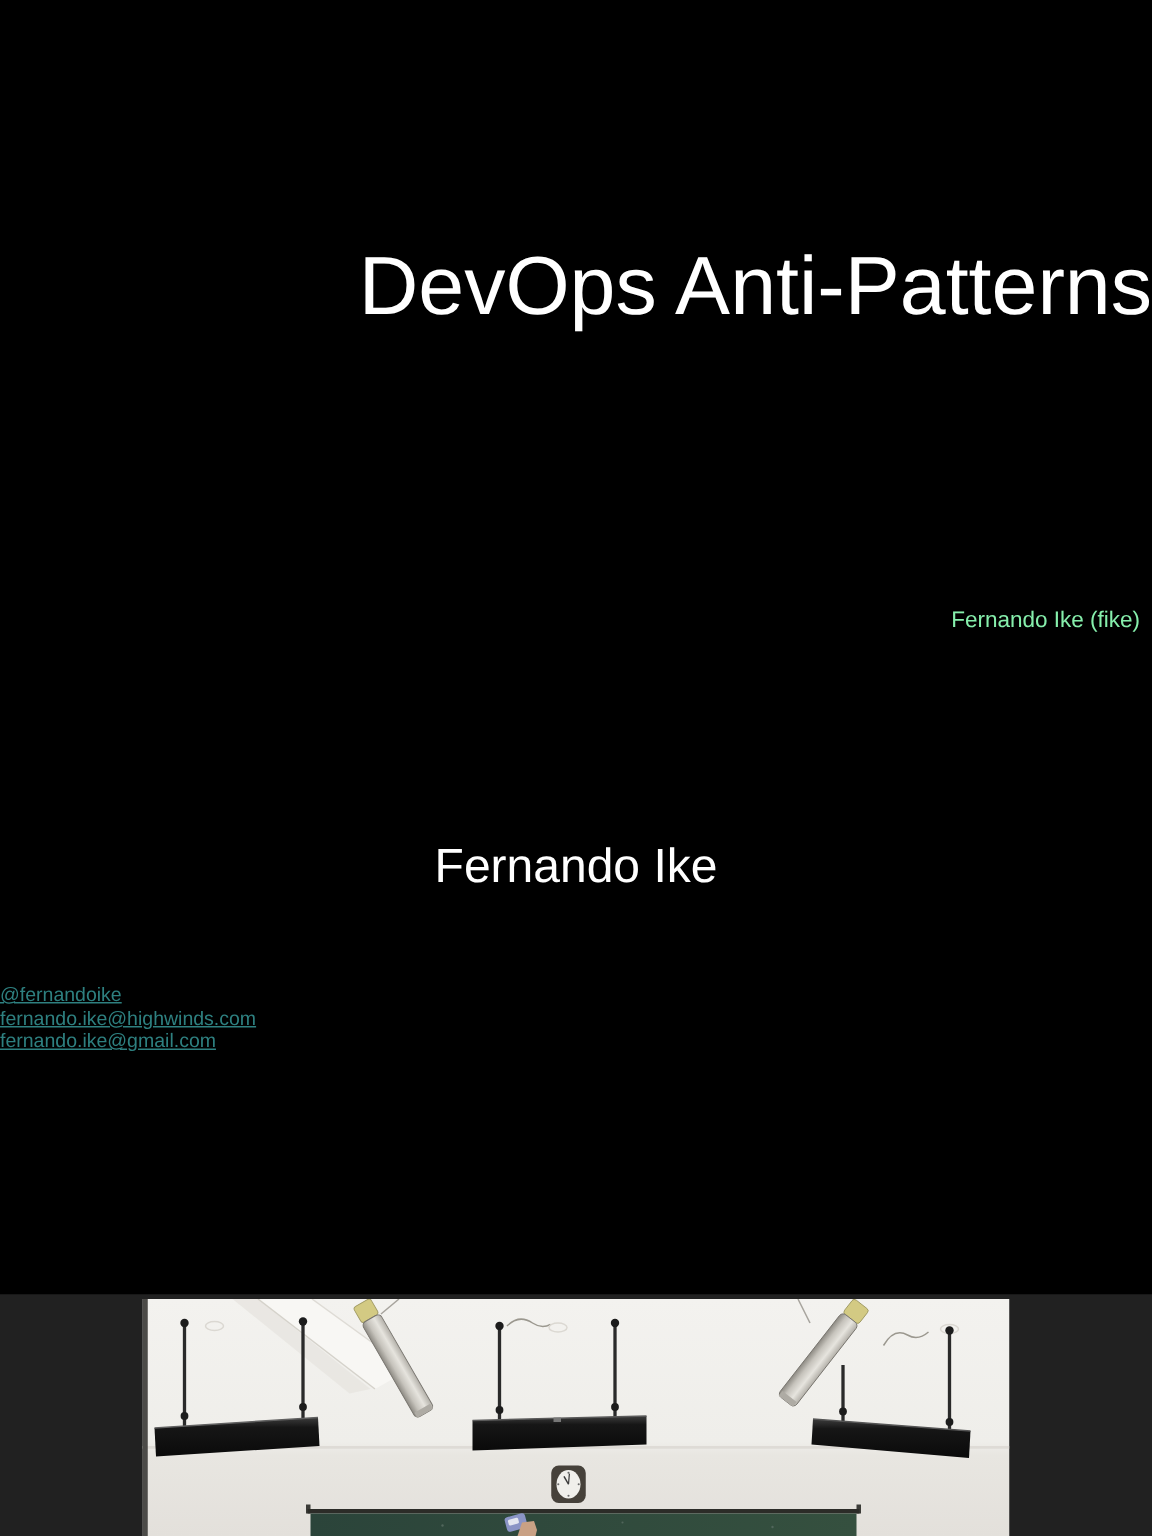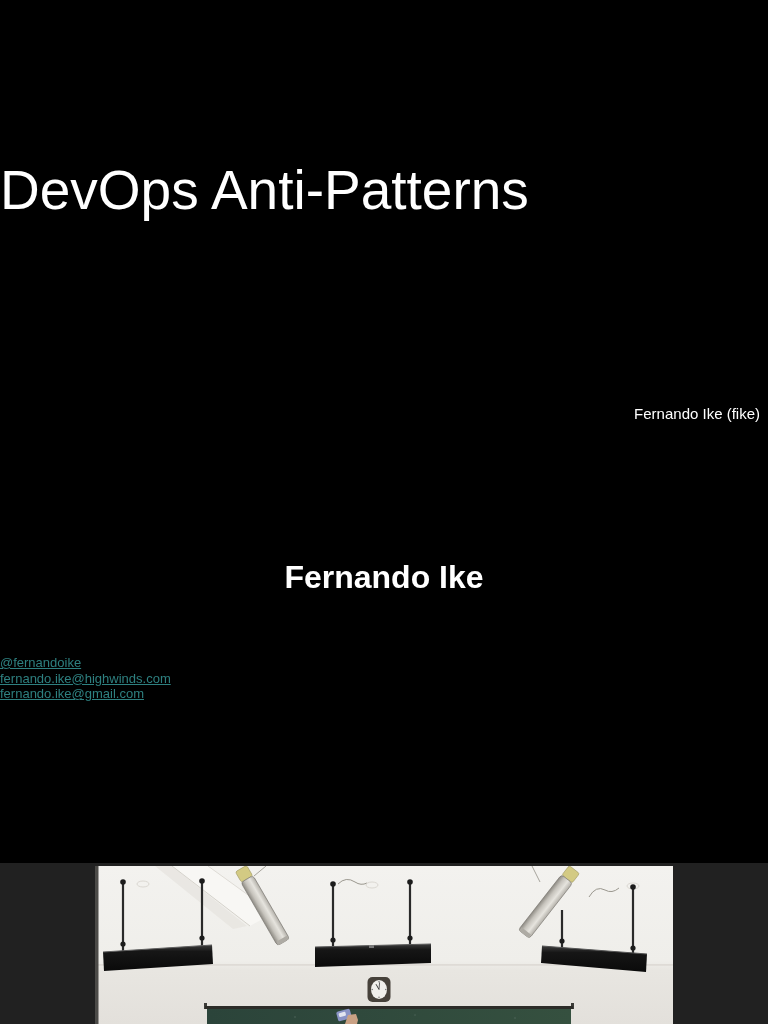--- a/index.html
+++ b/index.html
@@ -12,37 +12,37 @@
   }
 
   
   .slide1 {
     position: absolute; left: 0; top: 0;
     width: 768px; height: 863px;
     background: #000000;
   }
   .slide-title {
     position: absolute; top: 160px; left: 0;
-    width: 100%; text-align: left;
+    width: 100%; text-align: right;
     color: #ffffff;
     font-size: 55px; line-height: 60px;
     font-weight: 400;
     white-space: nowrap;
   }
   .presenter-credit {
     position: absolute; top: 405px; right: 8px;
-    color: #ffffff;
+    color: #86efac;
     font-size: 15px; line-height: 18px;
   }
   .presenter-name {
     position: absolute; top: 559px; left: 0;
     width: 100%; text-align: center;
     color: #ffffff;
     font-size: 32px; line-height: 36px;
-    font-weight: bold;
+    font-weight: normal;
   }
   .contact-links {
     position: absolute; top: 655px; left: 0;
     width: 100%; text-align: left;
   }
   .contact-links a {
     display: block;
     color: #2e8080;
     font-size: 13px; line-height: 15.6px;
     text-decoration: underline;

